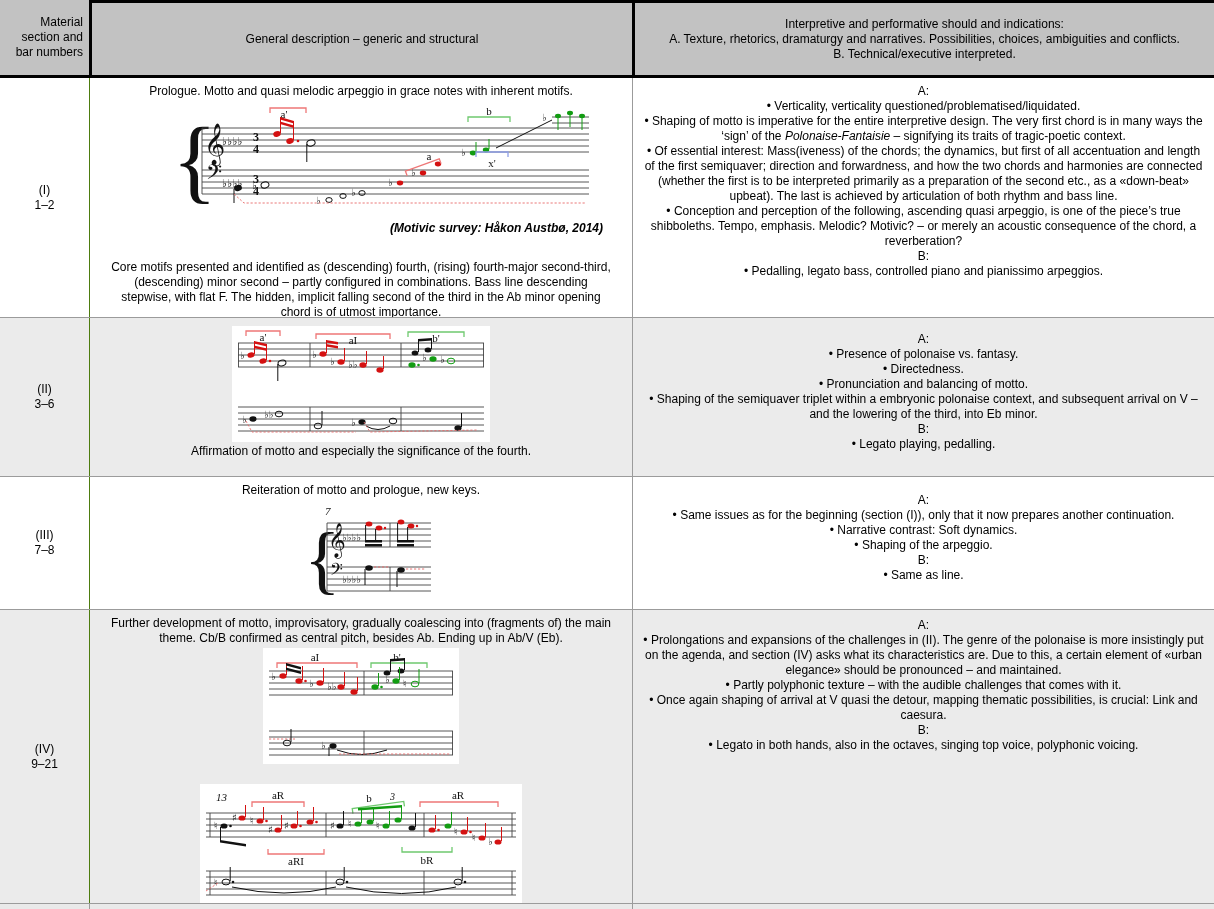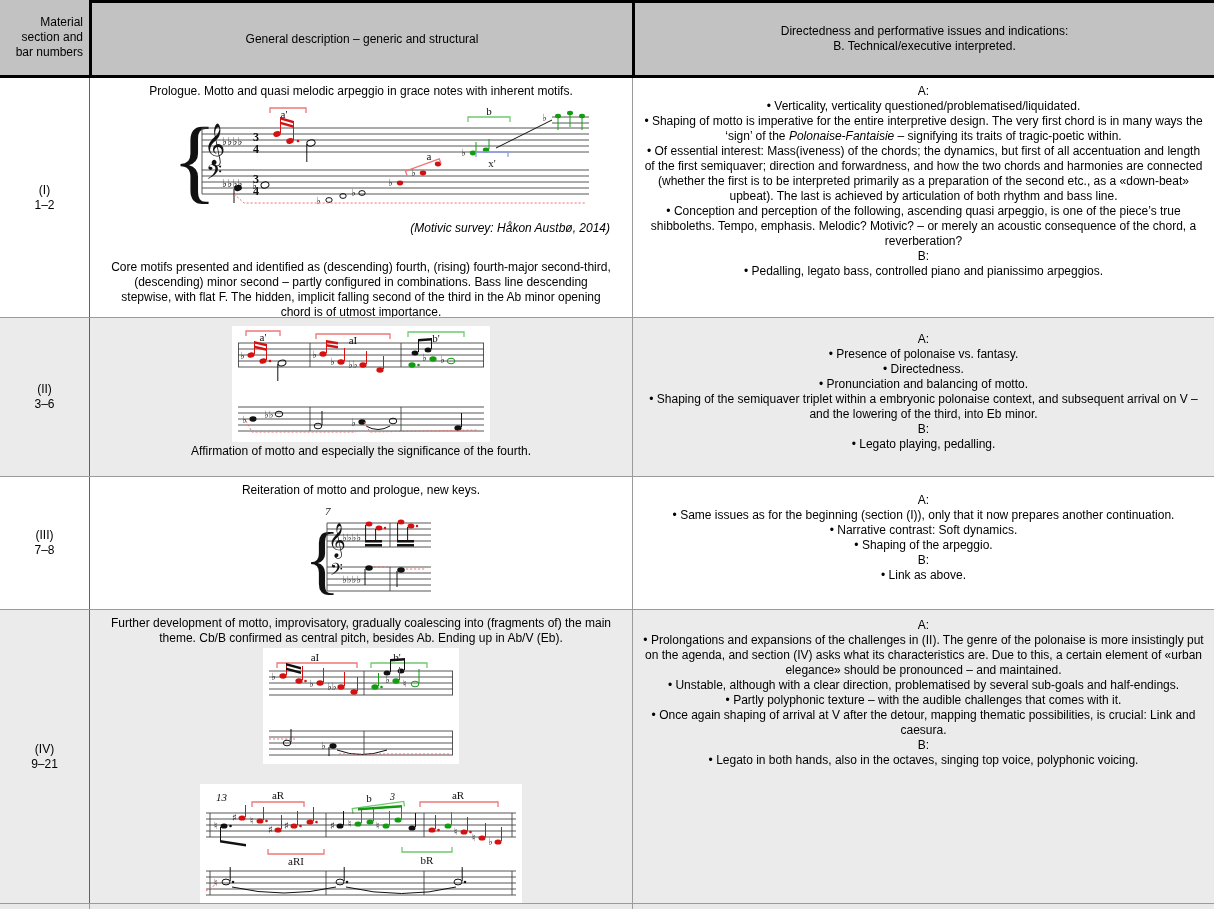--- a/index.html
+++ b/index.html
@@ -18,21 +18,21 @@
   .tr.r4 { height:294px; }
   .tr.body { border-bottom:1px solid #9b9b9b; }
   .tr.alt .cl, .tr.alt .cm, .tr.alt .cr { background:#ebebeb; }
   .cl { display:flex; flex-direction:column; align-items:center; justify-content:center; text-align:center; line-height:15px; }
   .cm { border-left:1px solid #4d7c0f; display:flex; flex-direction:column; align-items:center; text-align:center; padding:6px 20px 4px; line-height:15px; overflow:hidden; }
   .cr { border-left:1px solid #9b9b9b; display:flex; flex-direction:column; text-align:center; padding:6px 10px; line-height:15px; overflow:hidden; }
   .cr.p14 { padding-top:14px; }
   .cr.p16 { padding-top:16px; }
   .cr.p8 { padding-top:8px; }
   .bullet::before { content:"\2022\00a0"; }
-  .caption { font-style:italic; align-self:flex-end; margin:10px 2px 0 0; }
+  .caption { font-style:italic; align-self:flex-end; margin:10px 9px 0 0;font-weight:bold; }
   .body-text { margin-top:24px; }
   .figbox { background:#fff; padding:3px 6px; margin-top:2px; }
   .shift { margin-left:48px; }
   .shift-sm { margin-left:20px; }
   .strip { flex:1; }
   .strip .sc { background:#e9e9e9; }
   .strip .sc2, .strip .sc3 { border-left:1px solid #9b9b9b; }
   
   svg text { fill:#111; font-family:"Liberation Serif", serif; }
   .st { stroke:#444; stroke-width:0.9; }
@@ -53,21 +53,22 @@
 </style>
 </head>
 <body>
 
 <div class="page">
 
   <div class="tr head">
     <div class="th t1">Material section and bar numbers</div>
     <div class="th t2">General description – generic and structural</div>
     <div class="th t3">
-      <div>Directedness and performative issues and indications:</div>
+      <div>Interpretive and performative should and indications:</div>
+      <div>A. Texture, rhetorics, dramaturgy and narratives. Possibilities, choices, ambiguities and conflicts.</div>
       <div>B. Technical/executive interpreted.</div>
     </div>
   </div>
 
   <div class="tr body r1">
     <div class="cl">
       <div>(I)</div>
       <div>1–2</div>
     </div>
     <div class="cm">
@@ -146,21 +147,21 @@
             <line class="sg" x1="402" y1="13" x2="402" y2="26"></line>
           <polyline class="dash" points="54,90 64,99 406,99"></polyline>
         </svg>
       </div>
       <div class="caption">(Motivic survey: Håkon Austbø, 2014)</div>
       <div class="body-text">Core motifs presented and identified as (descending) fourth, (rising) fourth-major second-third, (descending) minor second – partly configured in combinations. Bass line descending stepwise, with flat F. The hidden, implicit falling second of the third in the Ab minor opening chord is of utmost importance.</div>
     </div>
     <div class="cr">
       <div>A:</div>
       <div class="bullet">Verticality, verticality questioned/problematised/liquidated.</div>
-      <div class="bullet"><span>Shaping of motto is imperative for the entire interpretive design. The very first chord is in many ways the ‘sign’ of the </span><i>Polonaise-Fantaisie</i><span> – signifying its traits of tragic-poetic within.</span></div>
+      <div class="bullet"><span>Shaping of motto is imperative for the entire interpretive design. The very first chord is in many ways the ‘sign’ of the </span><i>Polonaise-Fantaisie</i><span> – signifying its traits of tragic-poetic context.</span></div>
       <div class="bullet">Of essential interest: Mass(iveness) of the chords; the dynamics, but first of all accentuation and length of the first semiquaver; direction and forwardness, and how the two chords and harmonies are connected (whether the first is to be interpreted primarily as a preparation of the second etc., as a «down-beat» upbeat). The last is achieved by articulation of both rhythm and bass line.</div>
       <div class="bullet">Conception and perception of the following, ascending quasi arpeggio, is one of the piece’s true shibboleths. Tempo, emphasis. Melodic? Motivic? – or merely an acoustic consequence of the chord, a reverberation?</div>
       <div>B:</div>
       <div class="bullet">Pedalling, legato bass, controlled piano and pianissimo arpeggios.</div>
     </div>
   </div>
 
   <div class="tr body r2 alt">
     <div class="cl">
       <div>(II)</div>
@@ -308,21 +309,21 @@
           <line class="dash" x1="95" y1="66" x2="114" y2="66"></line>
         </svg>
       </div>
     </div>
     <div class="cr p16">
       <div>A:</div>
       <div class="bullet">Same issues as for the beginning (section (I)), only that it now prepares another continuation.</div>
       <div class="bullet">Narrative contrast: Soft dynamics.</div>
       <div class="bullet">Shaping of the arpeggio.</div>
       <div>B:</div>
-      <div class="bullet">Link as above.</div>
+      <div class="bullet">Same as line.</div>
     </div>
   </div>
 
   <div class="tr body r4 alt">
     <div class="cl">
       <div>(IV)</div>
       <div>9–21</div>
     </div>
     <div class="cm">
       <div>Further development of motto, improvisatory, gradually coalescing into (fragments of) the main theme. Cb/B confirmed as central pitch, besides Ab. Ending up in Ab/V (Eb).</div>
@@ -490,23 +491,22 @@
           <path class="slur" d="M26,100 Q78,112 130,100"></path>
           <path class="slur" d="M140,100 Q196,113 250,100"></path>
           <line class="dash" x1="0" y1="104" x2="12" y2="96"></line>
         </svg>
       </div>
       <div style="margin-top:4px">New combinations (inversions and reversions) of motifs, prolongation, introduction of the significant stepwise triplet, gaining markedness of a theme.</div>
     </div>
     <div class="cr p8">
       <div>A:</div>
       <div class="bullet">Prolongations and expansions of the challenges in (II). The genre of the polonaise is more insistingly put on the agenda, and section (IV) asks what its characteristics are. Due to this, a certain element of «urban elegance» should be pronounced – and maintained.</div>
-      <div class="bullet">Unstable, although with a clear direction, problematised by several sub-goals and half-endings.</div>
       <div class="bullet">Partly polyphonic texture – with the audible challenges that comes with it.</div>
-      <div class="bullet">Once again shaping of arrival at V after the detour, mapping thematic possibilities, is crucial: Link and caesura.</div>
+      <div class="bullet">Once again shaping of arrival at V quasi the detour, mapping thematic possibilities, is crucial: Link and caesura.</div>
       <div>B:</div>
       <div class="bullet">Legato in both hands, also in the octaves, singing top voice, polyphonic voicing.</div>
     </div>
   </div>
 
   <div class="tr strip">
     <div class="sc sc1"></div>
     <div class="sc sc2"></div>
     <div class="sc sc3"></div>
   </div>

